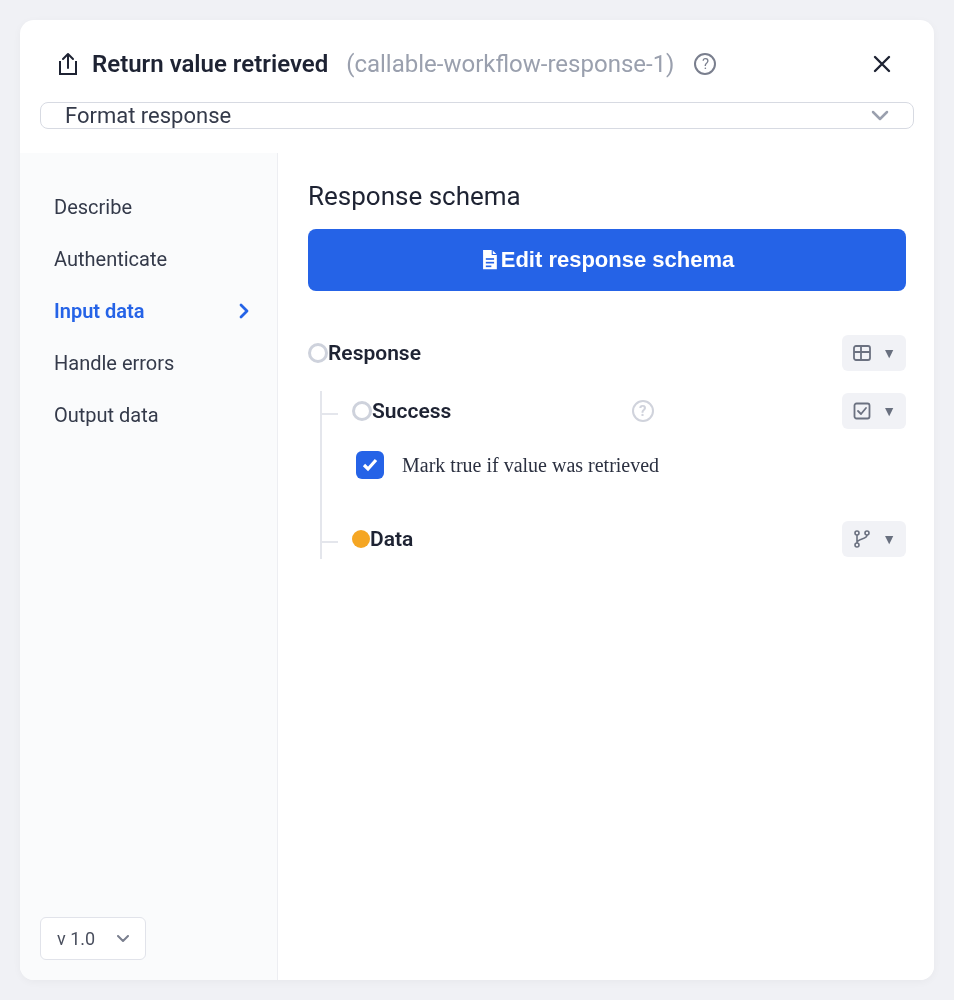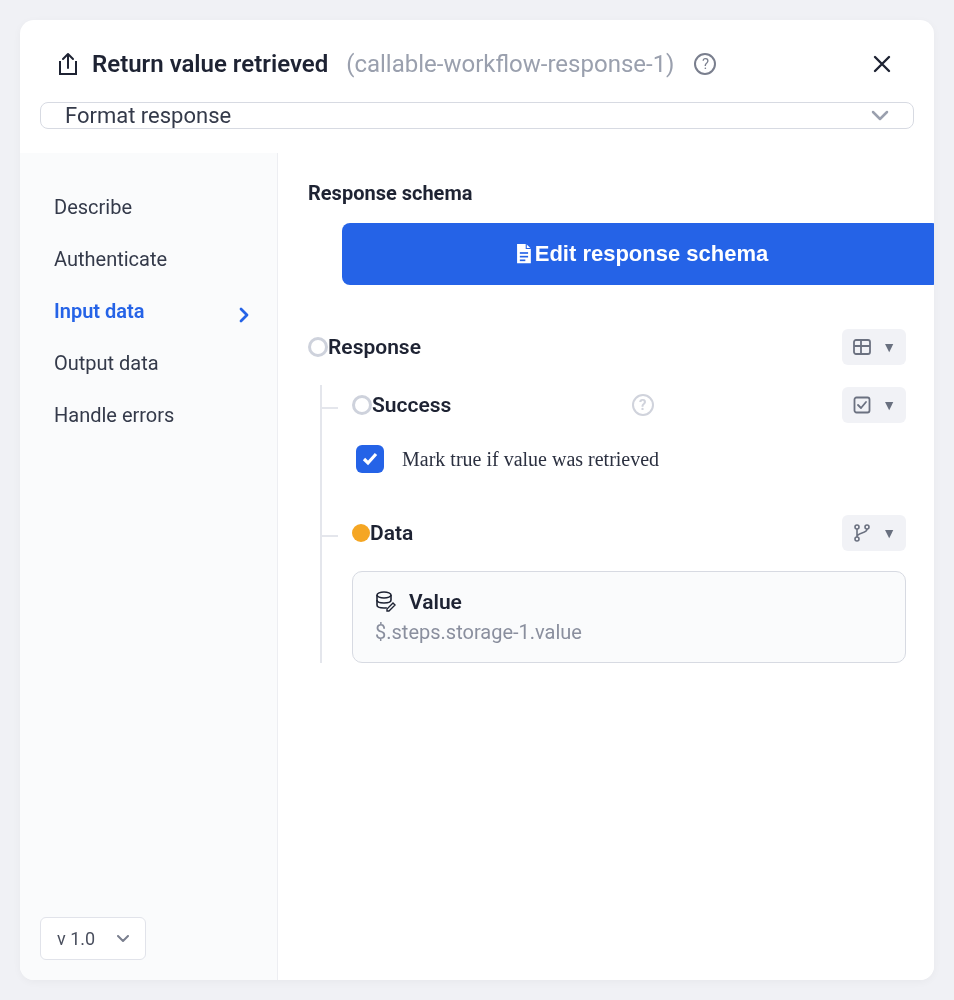--- a/index.html
+++ b/index.html
@@ -95,55 +95,53 @@
     font-size: 20px;
     color: #343a4a;
     padding: 14px 0;
     display: flex;
     align-items: center;
     cursor: pointer;
   }
   .side-item.active {
     color: #2563e7;
     font-weight: 600;
-    align-items: flex-end;
   }
   .side-item .chev {
     margin-left: auto;
     margin-right: 8px;
     color: #2563e7;
     font-weight: 700;
   }
   .main {
     flex: 1;
     padding: 28px 28px 28px 30px;
     background: #fff;
   }
   .sec-title {
-    font-size: 20px;
-    font-weight: 700;
+    font-size: 26px;
+    font-weight: 400;
     margin-bottom: 18px;
     color: #1e2333;
   }
   .edit-btn {
     width: 100%;
     background: #2563e7;
     color: #fff;
     border: none;
     border-radius: 8px;
     padding: 18px 0;
     font-size: 22px;
     font-weight: 550;
     display: flex;
     align-items: center;
     justify-content: center;
     gap: 2px;
     cursor: pointer;
     margin-bottom: 42px;
-    margin-left: 34px;
   }
   .doc-icon {
     width: 19px; height: 22px; fill: #fff;
   }
   
   .tree { position: relative; }
   .row {
     display: flex;
     align-items: center;
     min-height: 40px;
@@ -288,24 +286,24 @@
       </div>
       <div class="side-item active">
         <span>Input data</span>
         <span class="chev">
           <svg width="10" height="16" viewBox="0 0 10 16">
               <path d="M2 2 L8 8 L2 14" stroke="#2563e7" stroke-width="2.8" fill="none" stroke-linecap="round" stroke-linejoin="round"></path>
             </svg>
         </span>
       </div>
       <div class="side-item">
+        <span>Handle errors</span>
+      </div>
+      <div class="side-item">
         <span>Output data</span>
-      </div>
-      <div class="side-item">
-        <span>Handle errors</span>
       </div>
     </div>
 
     <div class="main">
       <div class="sec-title">Response schema</div>
 
       <button class="edit-btn">
         <svg class="doc-icon" viewBox="0 0 20 24">
           <path d="M3 1 H13 L18 6 V22 H3 Z" fill="#fff"></path>
           <path d="M13 1 V6 H18" fill="none" stroke="#2563e7" stroke-width="1.2"></path>
@@ -362,33 +360,20 @@
               <div class="badge" style="margin-left:auto;">
                 <svg class="ic" viewBox="0 0 20 20">
                   <circle cx="5" cy="4" r="2" stroke-width="1.6"></circle>
                   <circle cx="15" cy="4" r="2" stroke-width="1.6"></circle>
                   <circle cx="5" cy="16" r="2" stroke-width="1.6"></circle>
                   <path d="M5 6 V14 M15 6 C15 11 5 9 5 14" stroke-width="1.6"></path>
                 </svg>
                 <span class="chev-sm">▼</span>
               </div>
             </div>
-            <div class="val-box">
-              <div class="val-top">
-                <svg class="db-icon" viewBox="0 0 22 22">
-                  <ellipse cx="9" cy="4" rx="7" ry="3" stroke-width="1.6"></ellipse>
-                  <path d="M2 4 V14 C2 15.7 5.1 17 9 17 C10 17 11 16.9 11.8 16.7" stroke-width="1.6"></path>
-                  <path d="M16 4 V9" stroke-width="1.6"></path>
-                  <path d="M2 9 C2 10.7 5.1 12 9 12 C12.9 12 16 10.7 16 9" stroke-width="1.6"></path>
-                  <path d="M14 20 L20 14 L18 12 L12 18 L12 20 Z" stroke-width="1.4"></path>
-                </svg>
-                <span class="label">Value</span>
-              </div>
-              <div class="val-path">$.steps.storage-1.value</div>
-            </div>
           </div>
         </div>
       </div>
     </div>
   </div>
 
   <div class="footer">
     <div class="ver">
       <span>v 1.0</span>
       <span class="chev">

